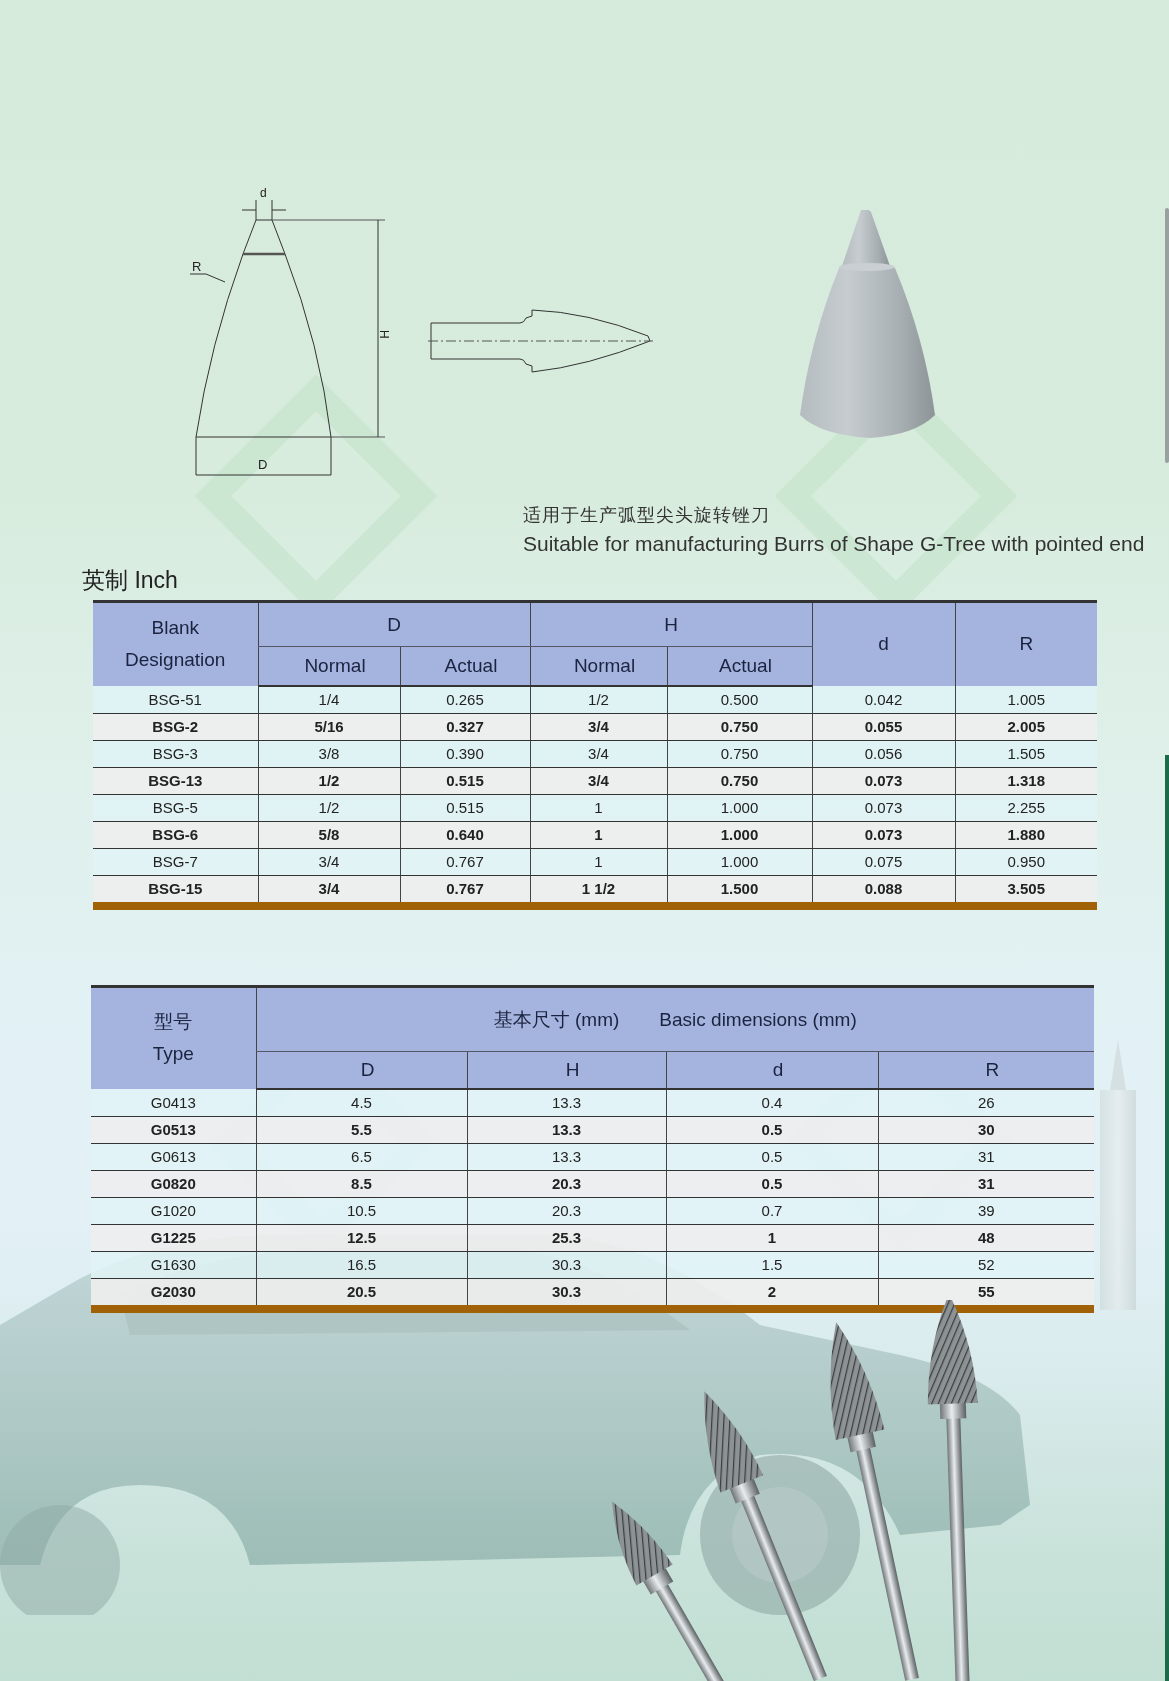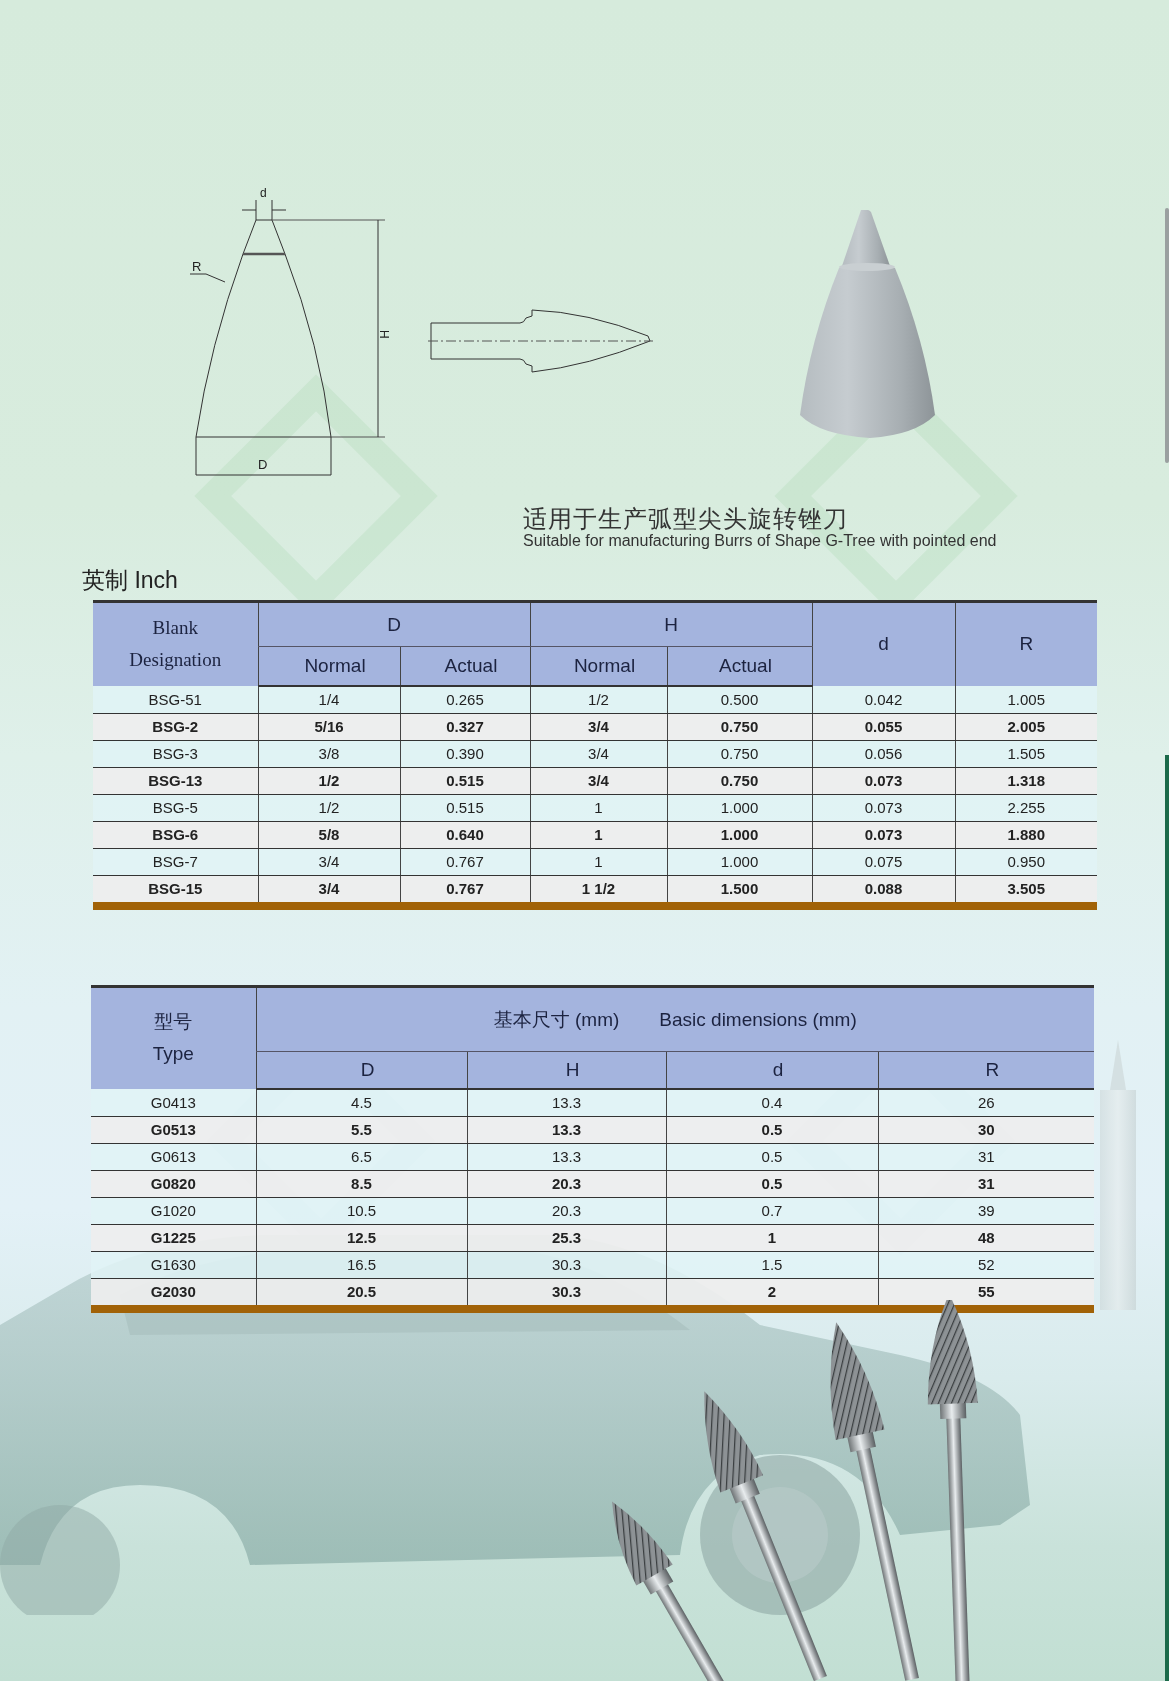--- a/index.html
+++ b/index.html
@@ -13,22 +13,22 @@
   
   .wm { position:absolute; border:26px solid rgba(170,215,175,0.28); transform:rotate(45deg); }
   
   .car { position:absolute; left:0; top:1235px; width:1080px; height:380px; }
   .tower { position:absolute; left:1100px; top:1090px; width:36px; height:220px;
            background:linear-gradient(90deg, rgba(200,210,210,0.5), rgba(230,235,235,0.6), rgba(190,200,200,0.5)); }
   .tower:before { content:""; position:absolute; left:10px; top:-50px; border-left:8px solid transparent; border-right:8px solid transparent; border-bottom:50px solid rgba(200,210,210,0.55); }
   .right-rail { position:absolute; left:1165px; top:208px; width:4px; height:255px; background:#9aa0a0; border-radius:2px; }
   .right-rail2 { position:absolute; left:1165px; top:755px; width:4px; height:926px; background:#1b6a4a; }
 
-  .caption-cn { position:absolute; left:523px; top:503px; font-size:24px; color:#333; letter-spacing:1px; }
-  .caption-en { position:absolute; left:523px; top:532px; font-size:16px; color:#333; }
+  .caption-cn { position:absolute; left:523px; top:503px; font-size:18px; color:#333; letter-spacing:1px; }
+  .caption-en { position:absolute; left:523px; top:532px; font-size:21px; color:#333; }
 
   .sec-title { position:absolute; font-size:23px; color:#222; }
 
   table.spec { position:absolute; border-collapse:collapse; font-size:15px; color:#222; }
   table.spec th { background:#a4b4de; font-weight:normal; font-size:19px; color:#1c2340; text-align:center; padding:0; }
   table.spec td { text-align:center; padding:0; height:26px; border-bottom:1px solid #333; }
   table.spec tr.odd td { background:rgba(225,243,246,0.85);margin-top:12px; }
   table.spec tr.even td { background:rgba(238,238,238,0.92);font-weight:bold; }
   table.spec .vl { border-left:1px solid #444; }
   table.spec thead tr:first-child th { border-top:3px solid #333; }
@@ -126,21 +126,21 @@
     <col style="width:165px">
       <col style="width:142px">
       <col style="width:130px">
       <col style="width:137px">
       <col style="width:145px">
       <col style="width:143px">
       <col style="width:142px">
   </colgroup>
   <thead>
     <tr style="height:45px;">
-      <th rowspan="2" style="line-height:32px;font-family:Liberation Serif, serif;">
+      <th rowspan="2" style="line-height:32px;">
         <span>Blank</span><br><span>Designation</span>
       </th>
       <th colspan="2" class="vl" style="border-bottom:1px solid #556;">D</th>
       <th colspan="2" class="vl" style="border-bottom:1px solid #556;">H</th>
       <th rowspan="2" class="vl">d</th>
       <th rowspan="2" class="vl">R</th>
     </tr>
     <tr style="height:39px;">
       <th class="vl">Normal</th>
       <th class="vl">Actual</th>

